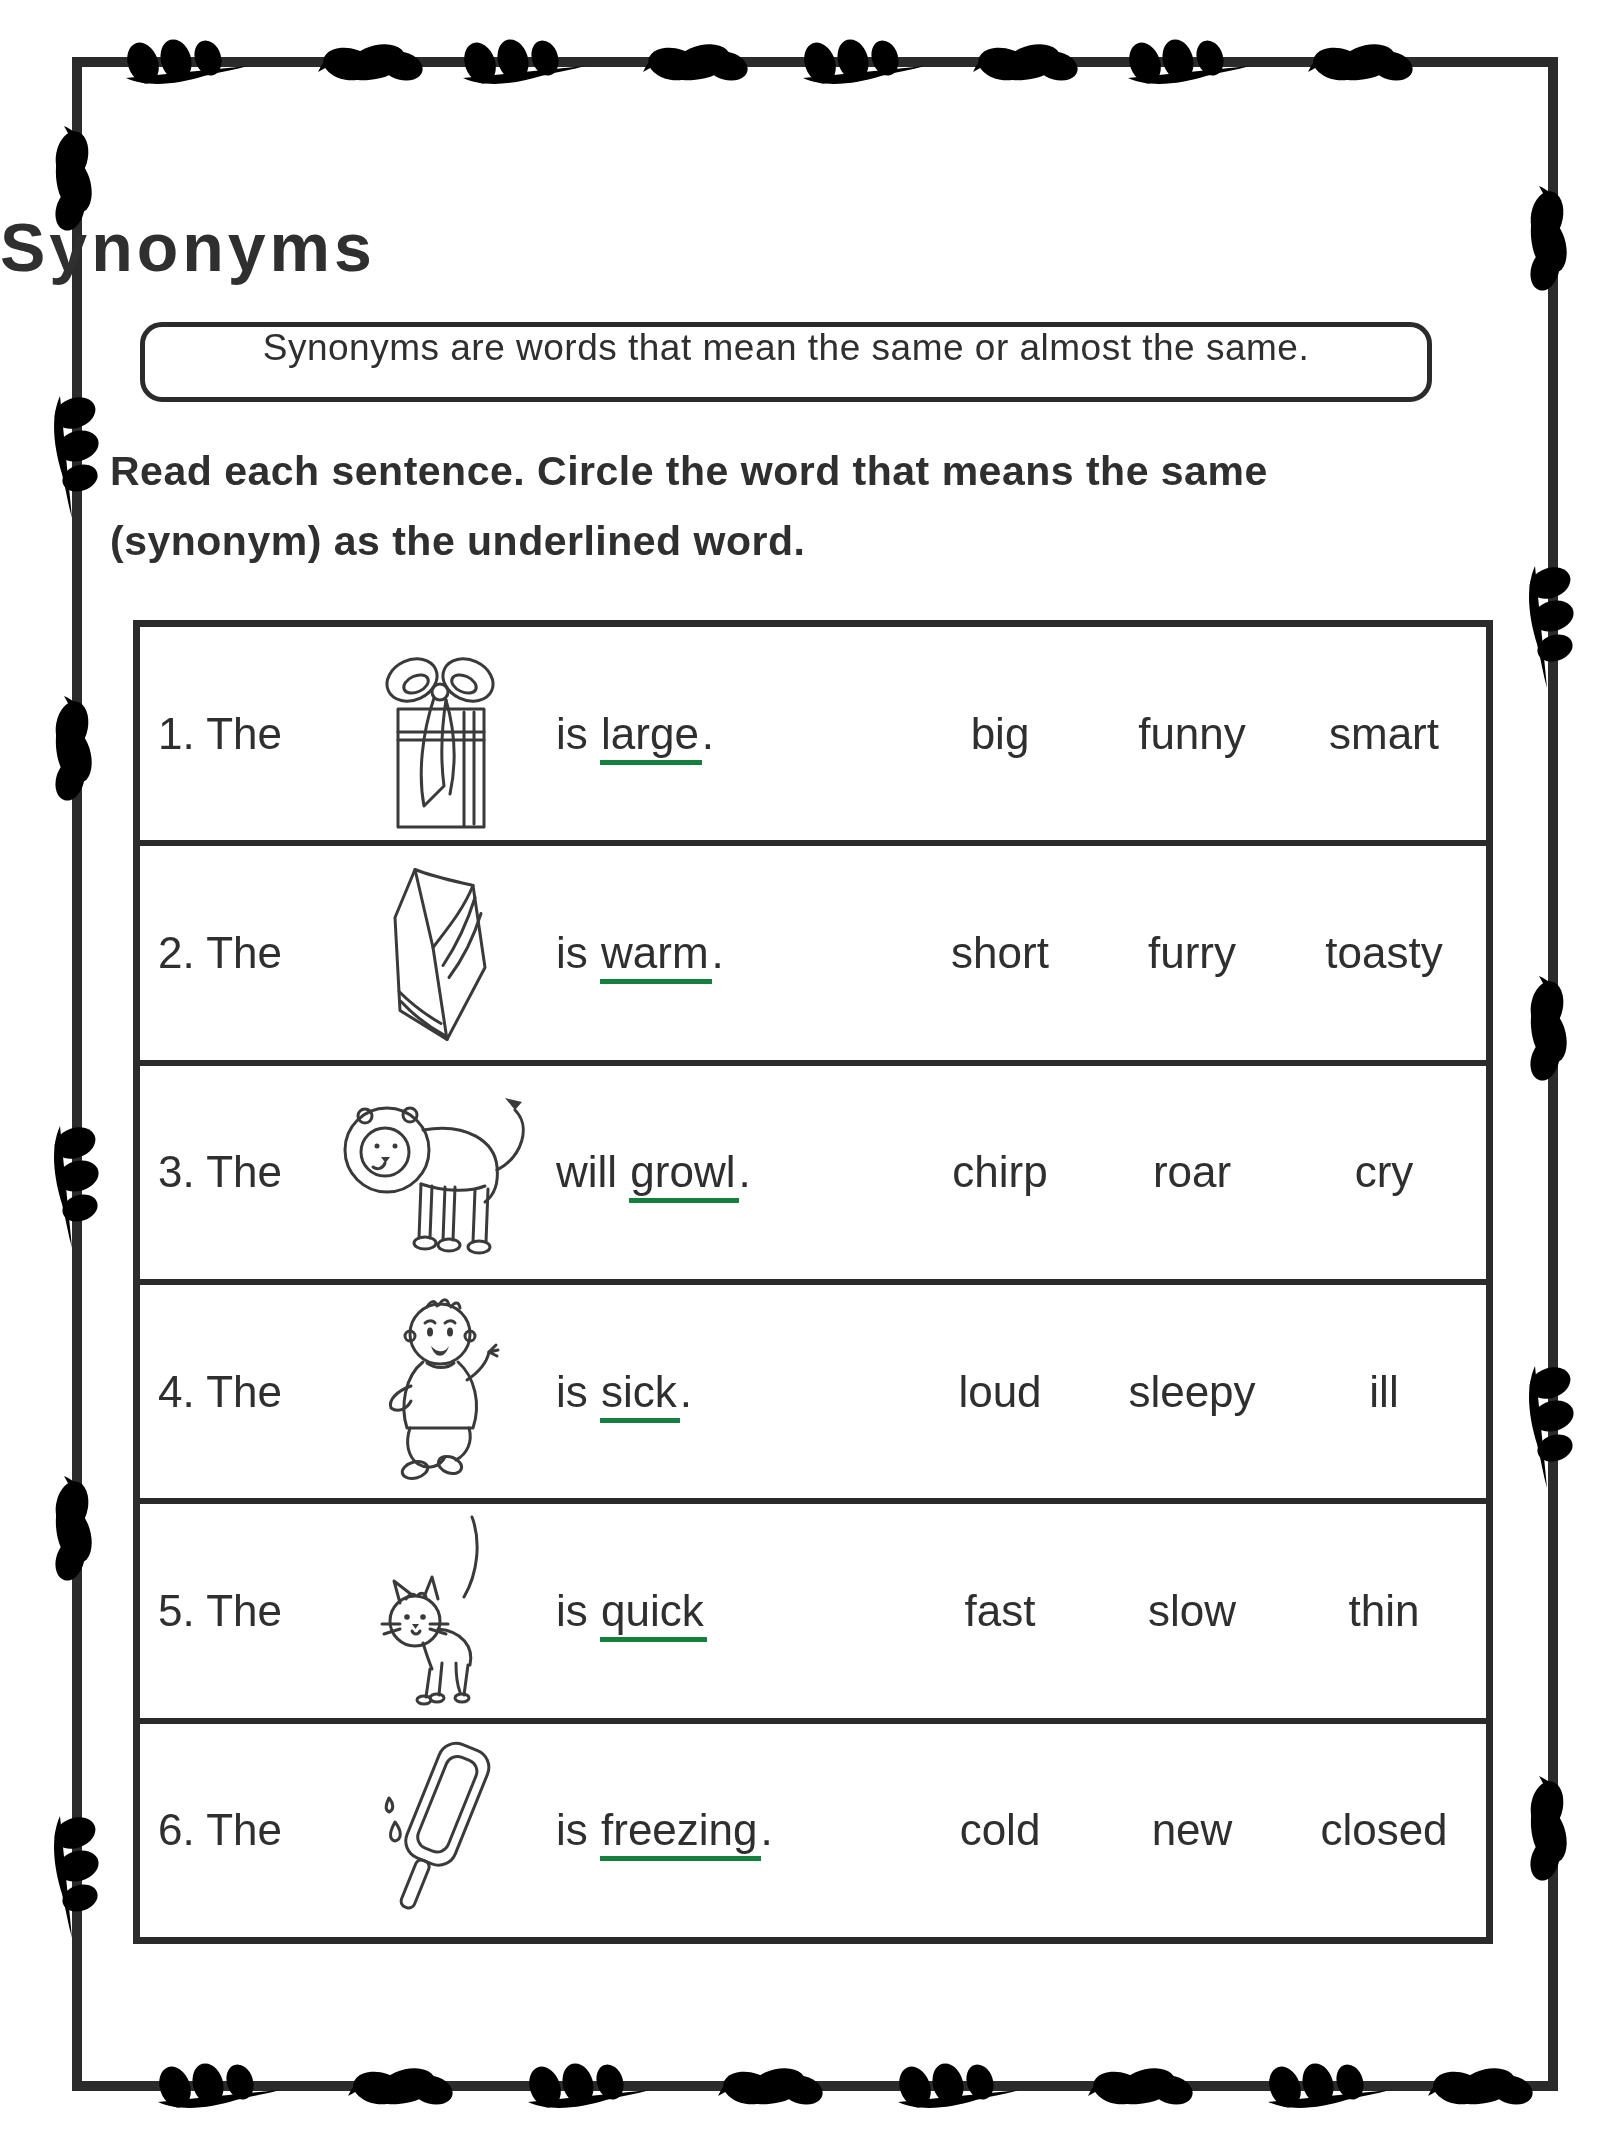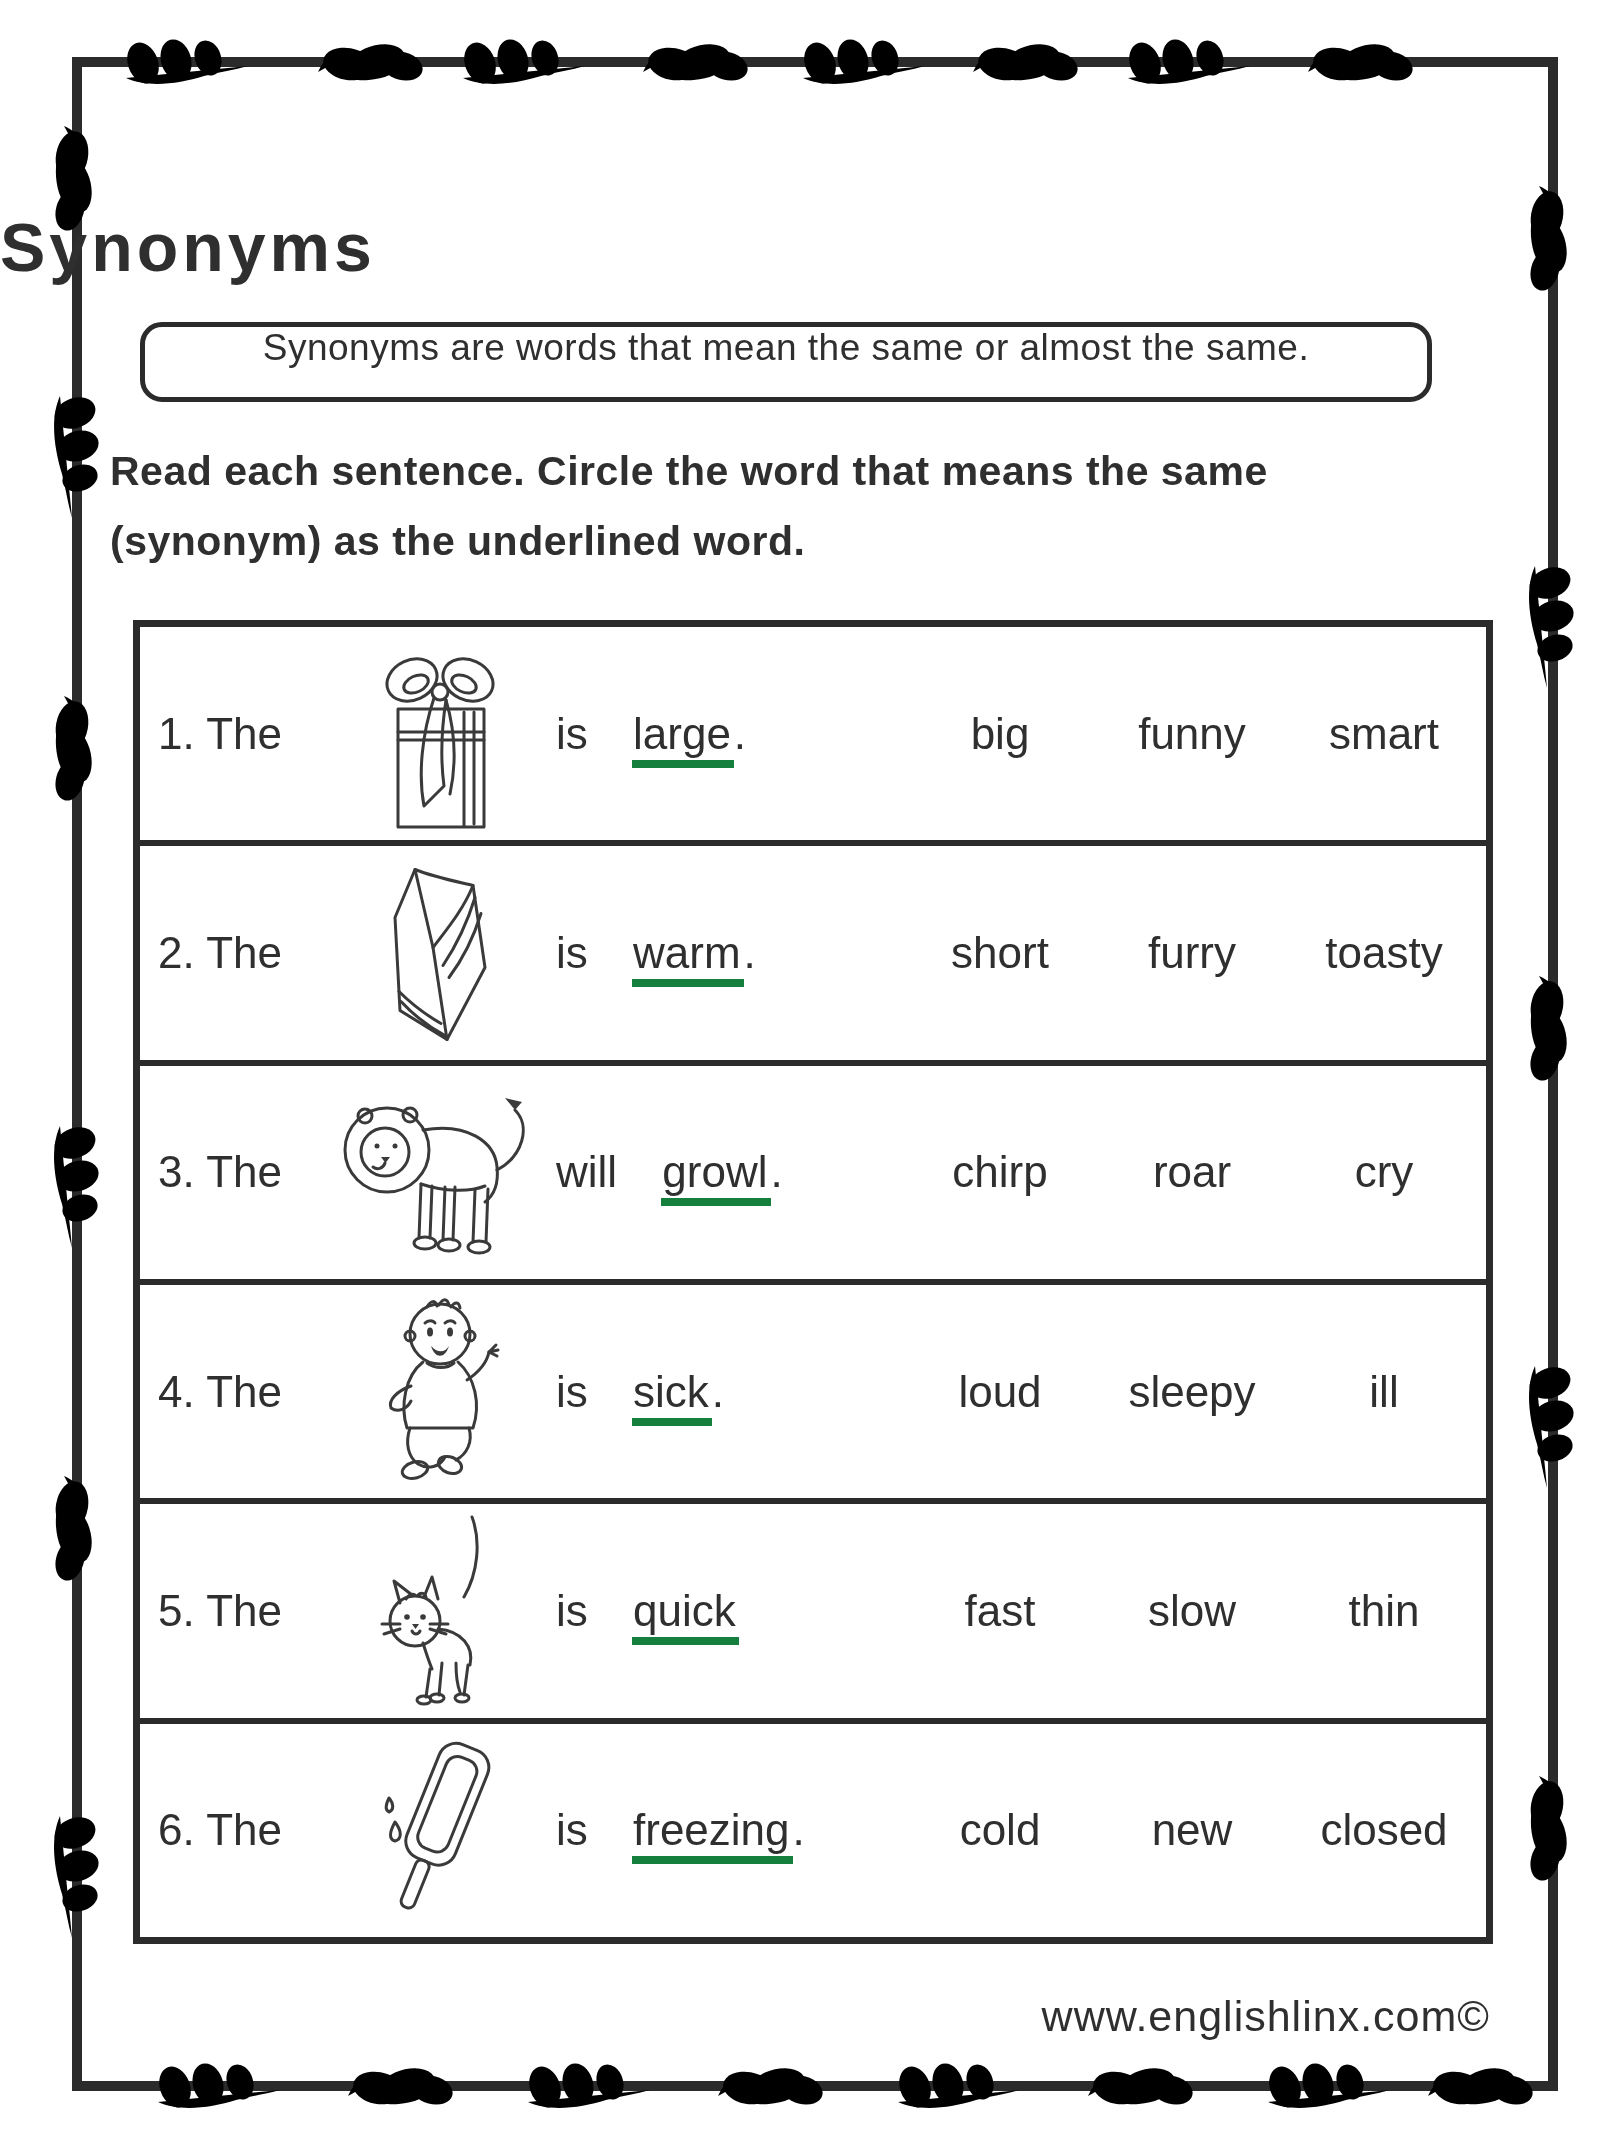--- a/index.html
+++ b/index.html
@@ -51,21 +51,21 @@
   }
   .row { position:relative; flex:1; border-bottom:6px solid #2b2b2b; }
   .row:last-child { border-bottom:none; }
   .cell { position:absolute; top:50%; transform:translateY(-50%); font-size:44px; white-space:nowrap; }
   .lead { left:18px; }
   .imgwrap { position:absolute; top:50%; transform:translateY(-50%); left:180px; width:240px; display:flex; justify-content:center; }
   .imgwrap svg { display:block; }
   .imgwrap svg * { fill:none; stroke:#3a3a3a; stroke-width:3; stroke-linecap:round; stroke-linejoin:round; }
   .imgwrap svg .fill { fill:#3a3a3a; stroke:none; }
   .sentence { left:416px; }
-  .u { border-bottom:8px solid #15803d; padding:0 3px 2px 1px;margin-left:32px; }
+  .u { border-bottom:5px solid #15803d; padding:0 3px 2px 1px; }
   .opt { position:absolute; top:50%; transform:translateY(-50%); width:200px; text-align:center; font-size:44px; }
   .opt1 { left:760px; } .opt2 { left:952px; } .opt3 { left:1144px; }
 
   
   .footer {
     position:absolute; right:123px; top:1992px; font-size:43px; letter-spacing:1px;
   }
 </style>
 </head>
 <body>
@@ -341,15 +341,14 @@
         </svg>
       </span>
       <span class="cell sentence"><span>is</span> <span class="u">freezing</span><span>.</span></span>
       <span class="opt opt1">cold</span>
       <span class="opt opt2">new</span>
       <span class="opt opt3">closed</span>
     </div>
 
   </div>
 
-  <div class="footer">www.englishlinx.com©</div>
 
 </div>
 
 </body></html>

